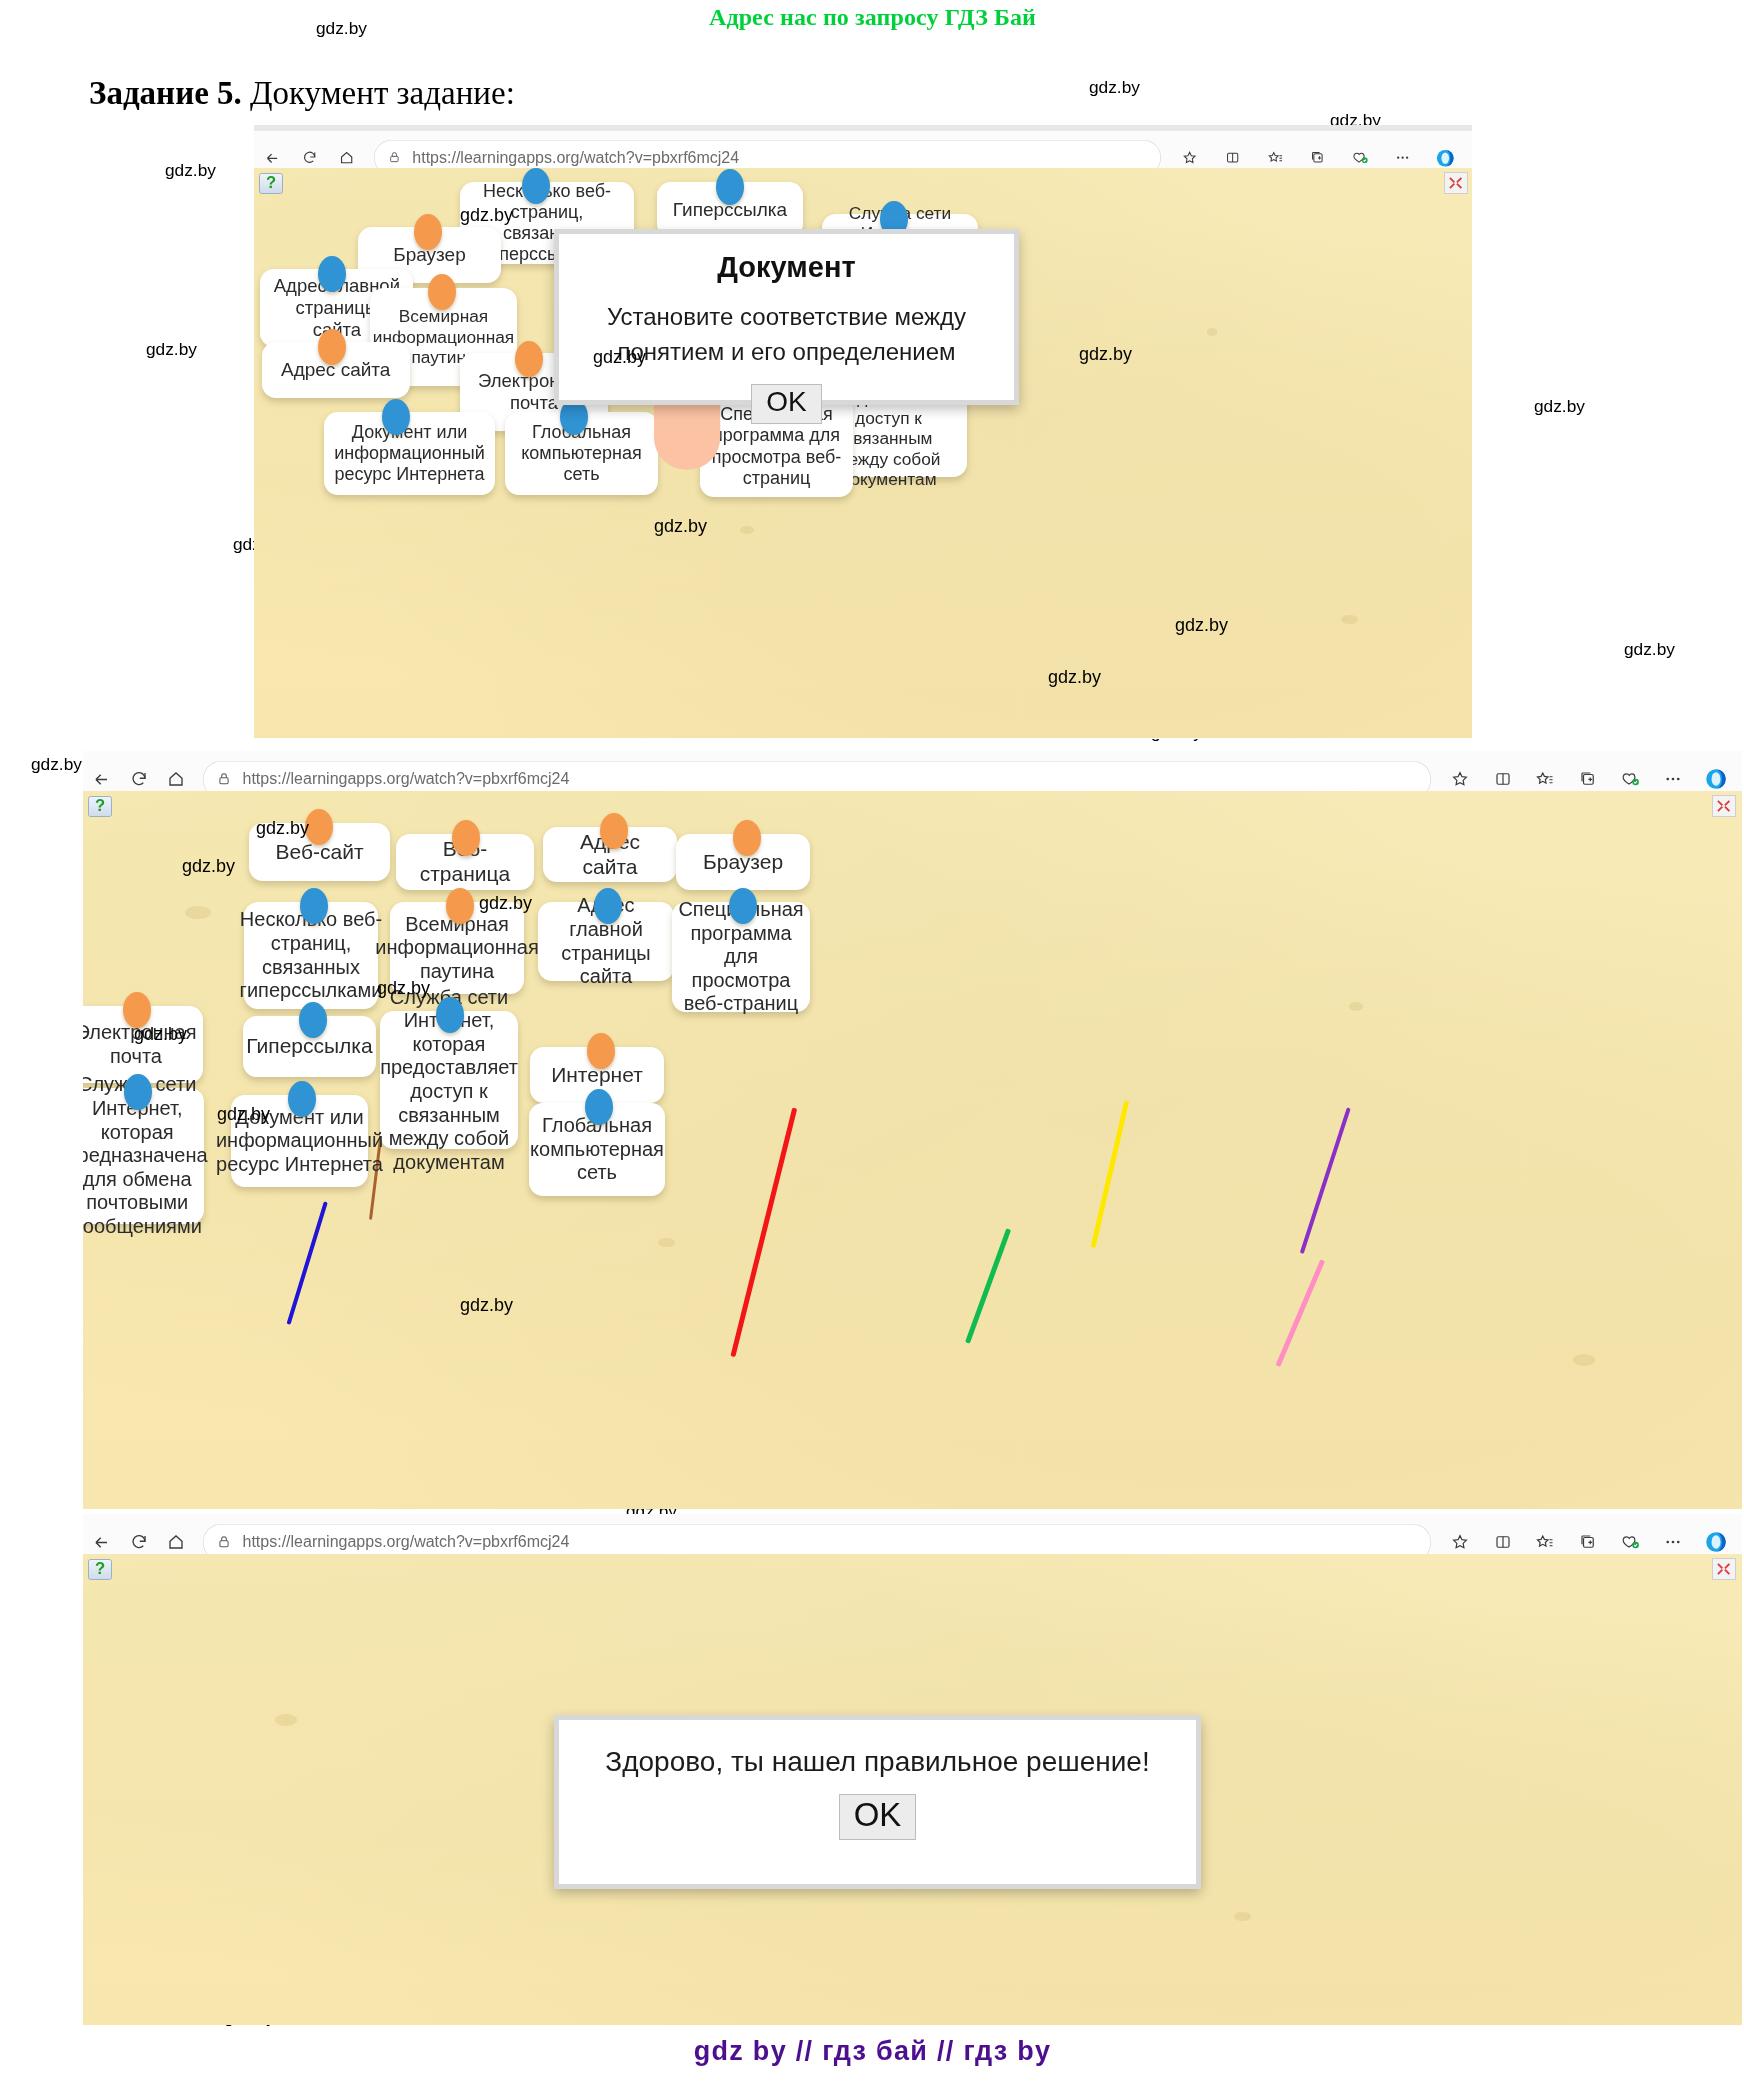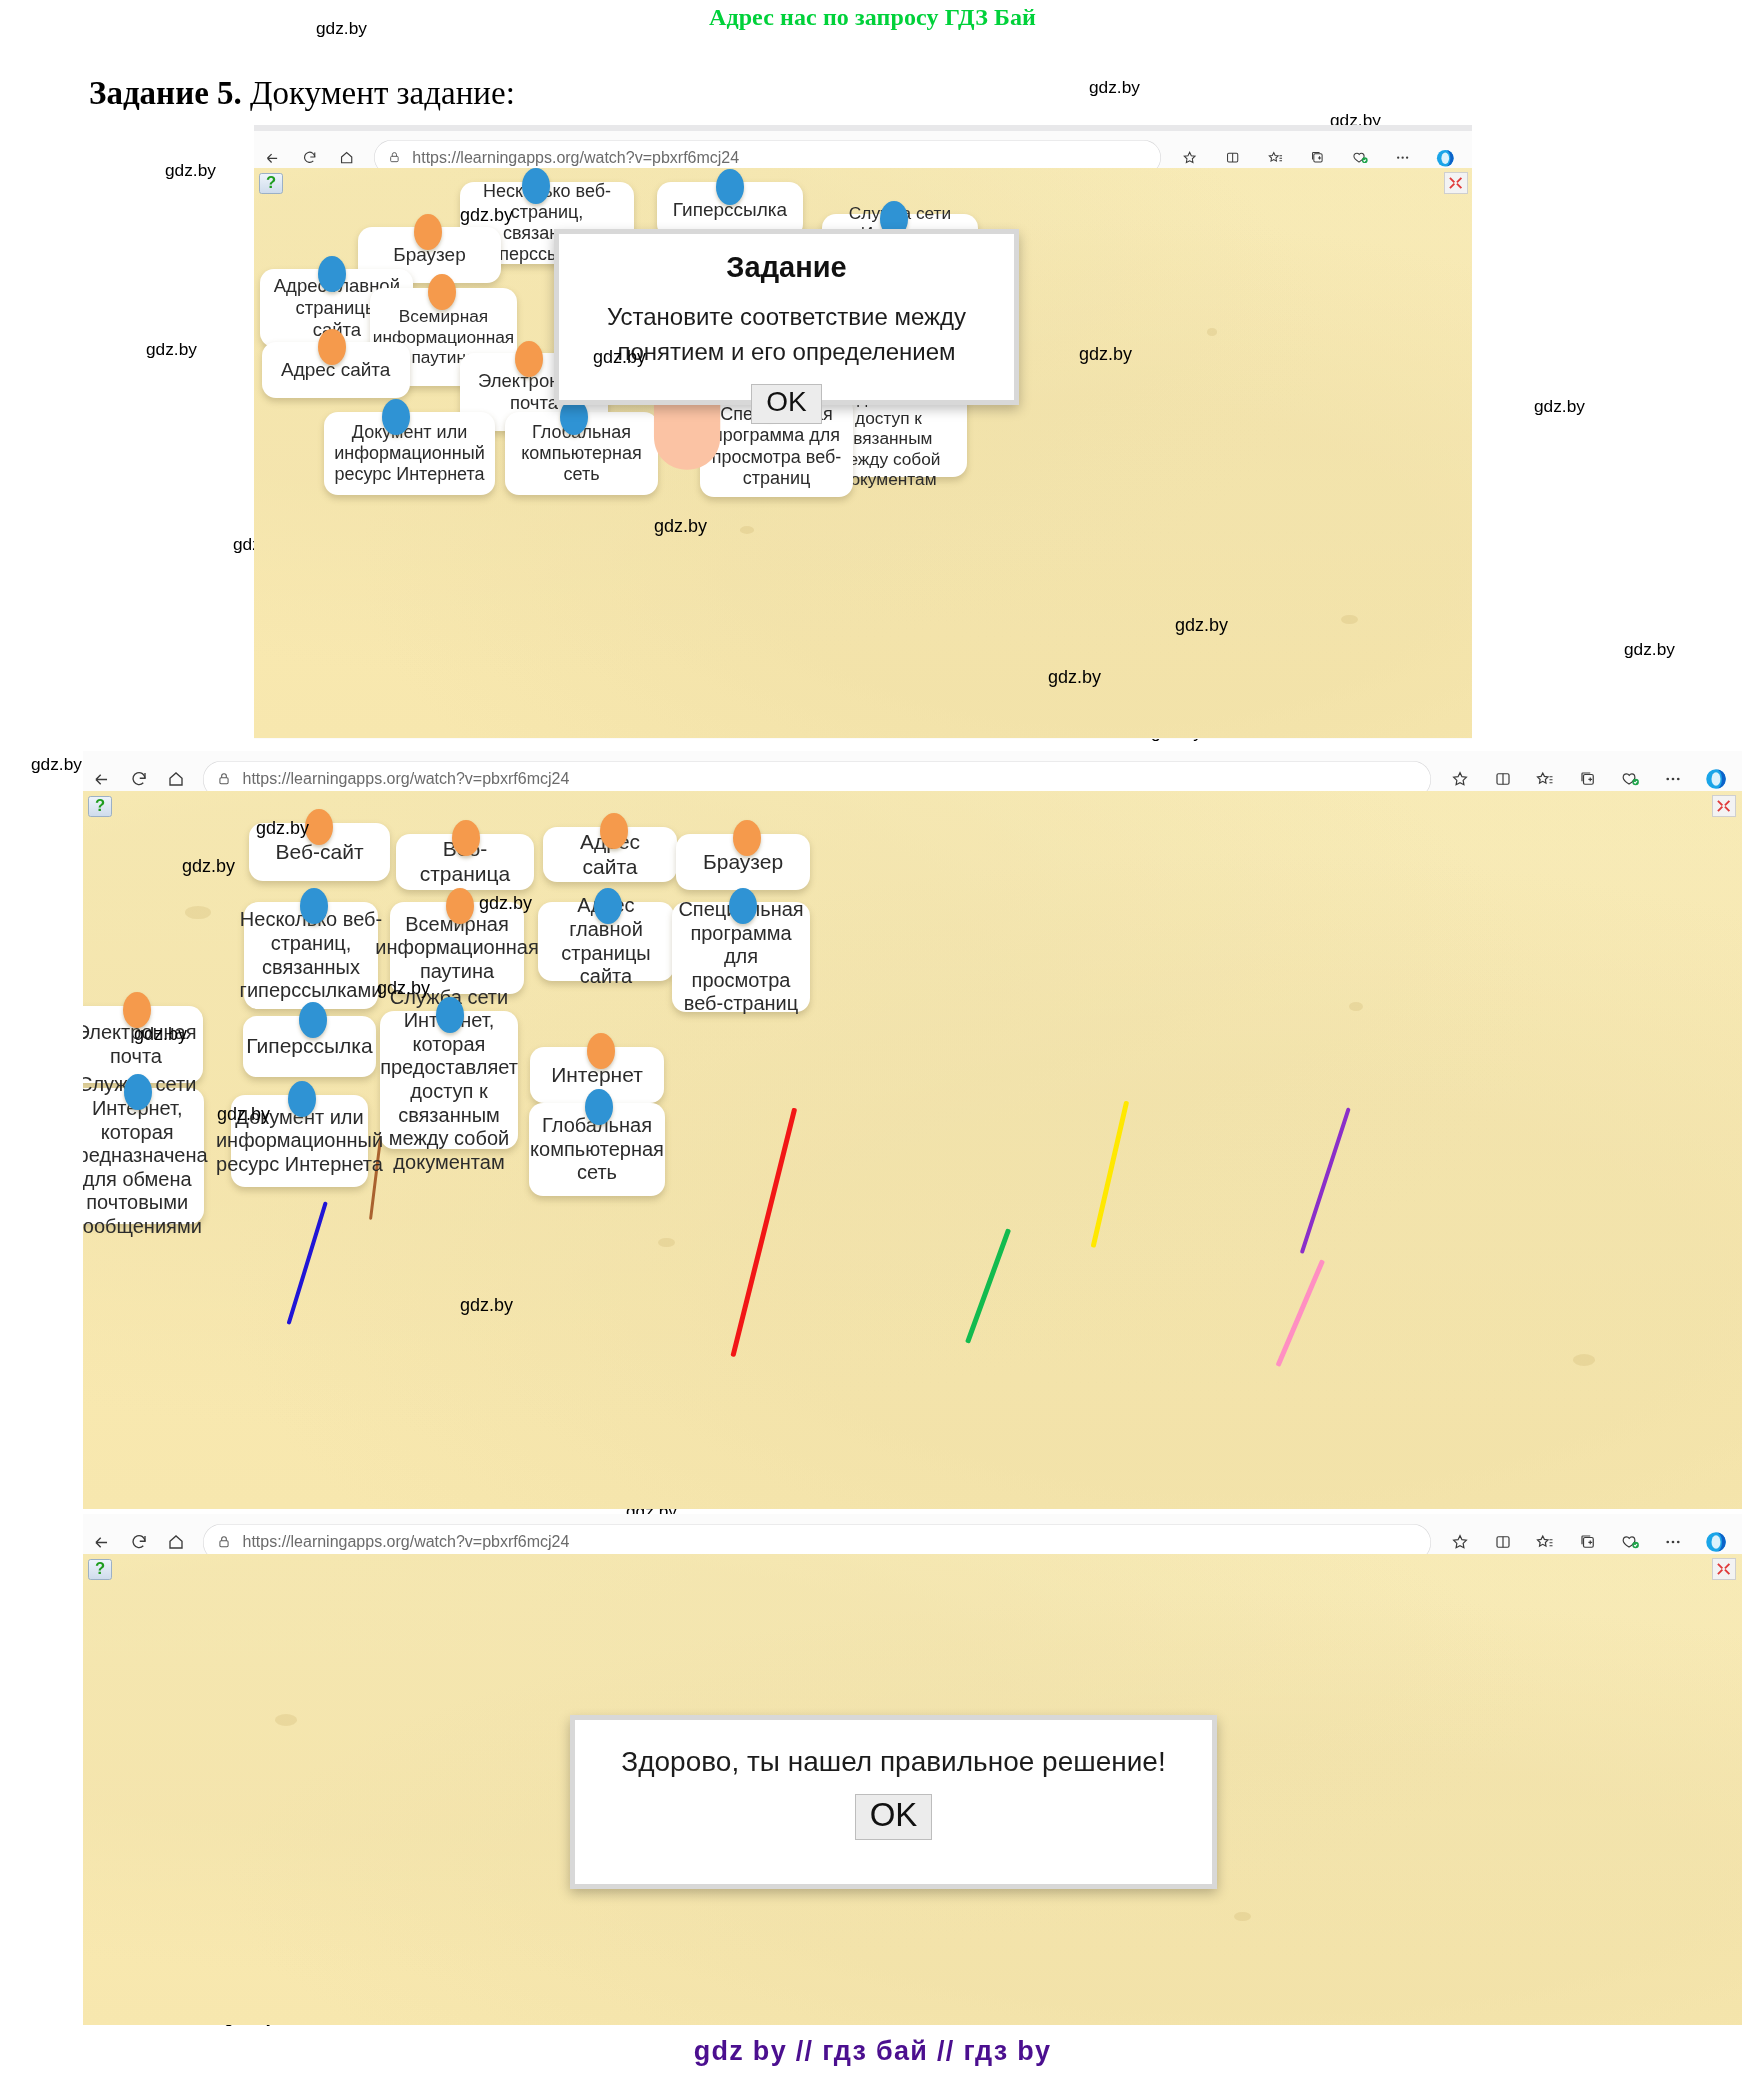--- a/index.html
+++ b/index.html
@@ -310,21 +310,21 @@
           <path d="M52 34c0-9 6-16 14-16s14 7 14 16v92h-28z"></path>
           <path d="M80 86c0-8 6-13 13-13s13 5 13 13v46H80z"></path>
           <path d="M106 96c0-8 6-13 13-13s13 5 13 13v40h-26z"></path>
           <path d="M36 118c0-10 7-17 16-17h72c9 0 16 7 16 17v52c0 30-22 52-52 52s-52-22-52-52z"></path>
         </g>
         <path d="M55 38c0-7 4-12 11-12" stroke="#fddac8" stroke-width="6" fill="none" stroke-linecap="round"></path>
       </svg>
     </div>
 
     <div class="modal" style="left:300px;top:61px;width:465px;height:176px;">
-      <div class="modal-title">Задание</div>
+      <div class="modal-title">Документ</div>
       <div class="modal-text">Установите соответствие между понятием и его определением</div>
       <div class="modal-ok-wrap">
         <span class="modal-ok">OK</span>
       </div>
     </div>
     <div class="wm" style="left:339px;top:179px;font-size:18px;">gdz.by</div>
     <div class="wm" style="left:825px;top:176px;font-size:18px;">gdz.by</div>
     <div class="wm" style="left:921px;top:447px;font-size:18px;">gdz.by</div>
     <div class="wm" style="left:794px;top:499px;font-size:18px;">gdz.by</div>
     <div class="wm" style="left:206px;top:37px;font-size:18px;">gdz.by</div>
@@ -598,21 +598,21 @@
     <div class="speck" style="left:192px;top:160px;width:22px;height:11.5px;"></div>
     <div class="speck" style="left:1151px;top:358px;width:16.6px;height:9px;"></div>
 
     <div class="help-icon" style="left:5.1px;top:5.1px;">?</div>
     <div class="fs-icon" style="left:1629px;top:3.8px;">
       <svg width="15.3" height="14" viewBox="0 0 24 22">
           <path d="M3 3l7 7M21 3l-7 7M3 19l7-7M21 19l-7-7" stroke="#e03a3a" stroke-width="3" fill="none"></path>
         </svg>
     </div>
 
-    <div class="modal" style="left:487px;top:161px;width:647px;height:174px;">
+    <div class="modal" style="left:471px;top:161px;width:647px;height:174px;">
       <div class="modal-text" style="margin-top:22px;font-size:28px;">Здорово, ты нашел правильное решение!</div>
       <div class="modal-ok-wrap" style="margin-top:11.5px;">
         <span class="modal-ok" style="font-size:33px;">OK</span>
       </div>
     </div>
   </div>
 </div>
 
 <div class="footer-line">gdz by  //  гдз бай  //  гдз by</div>
 

